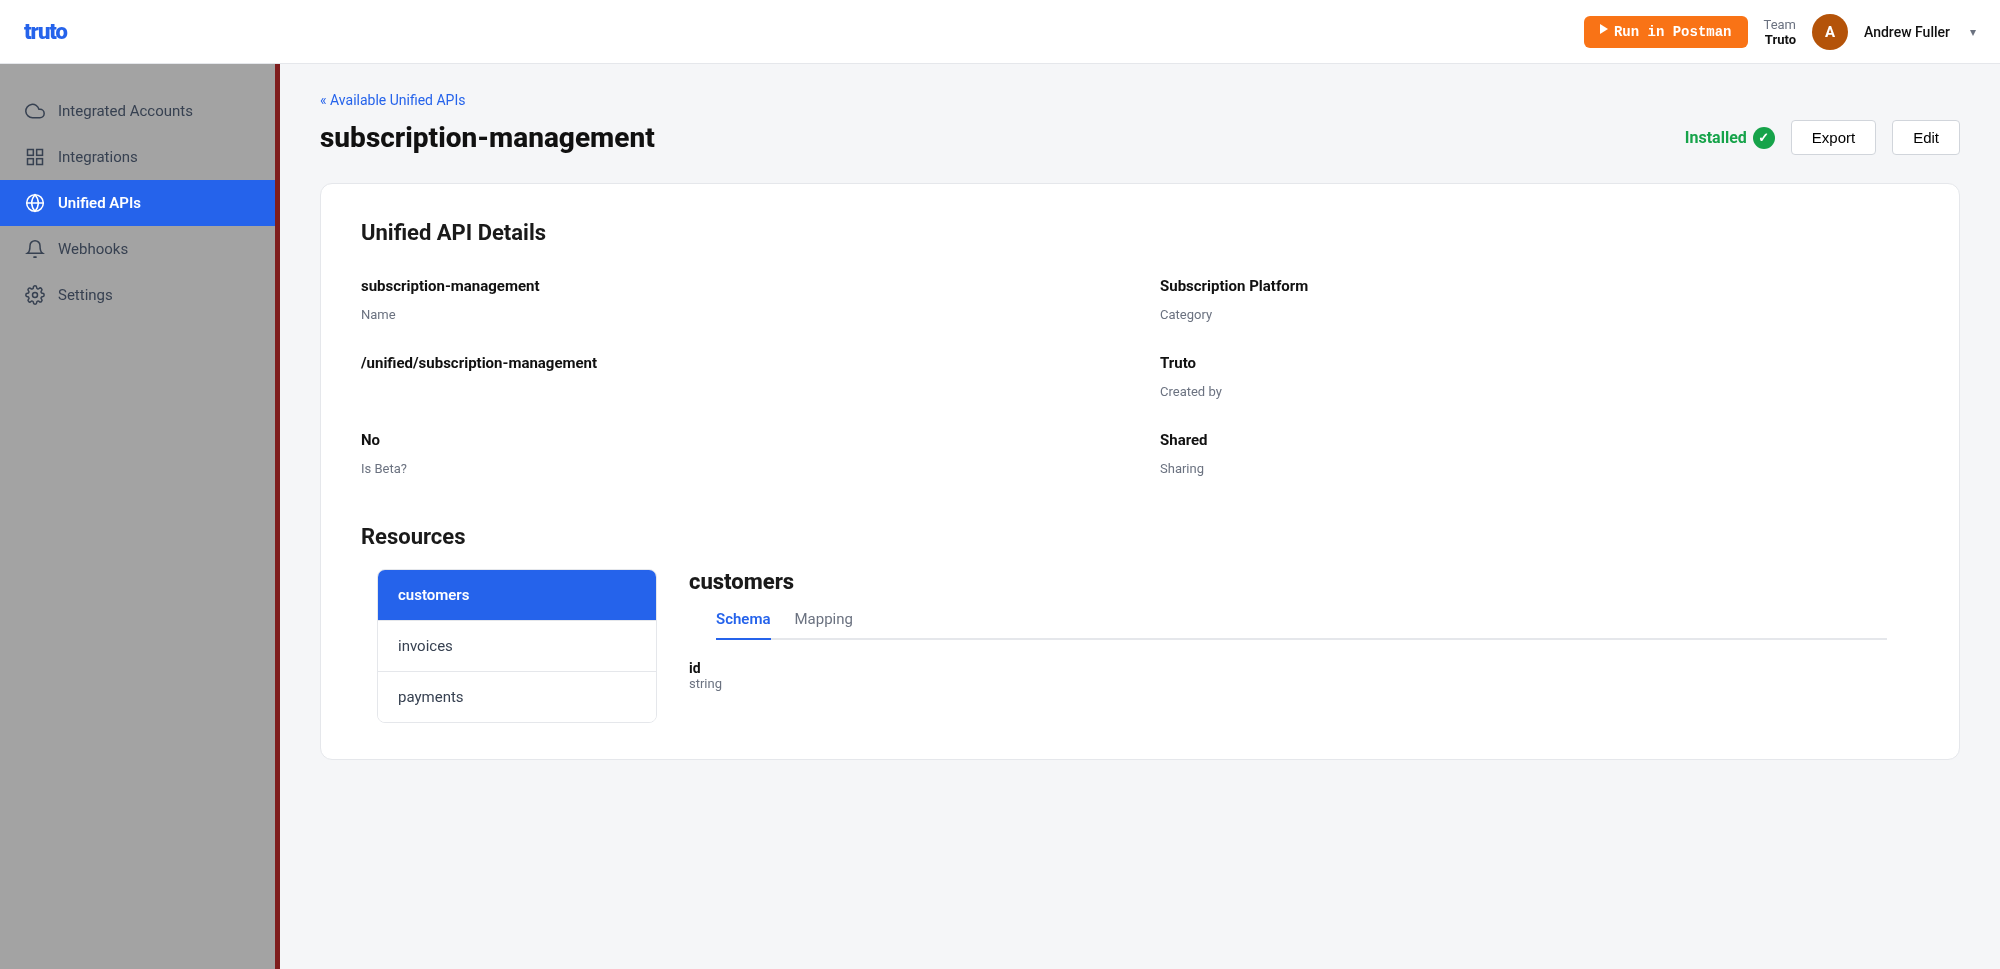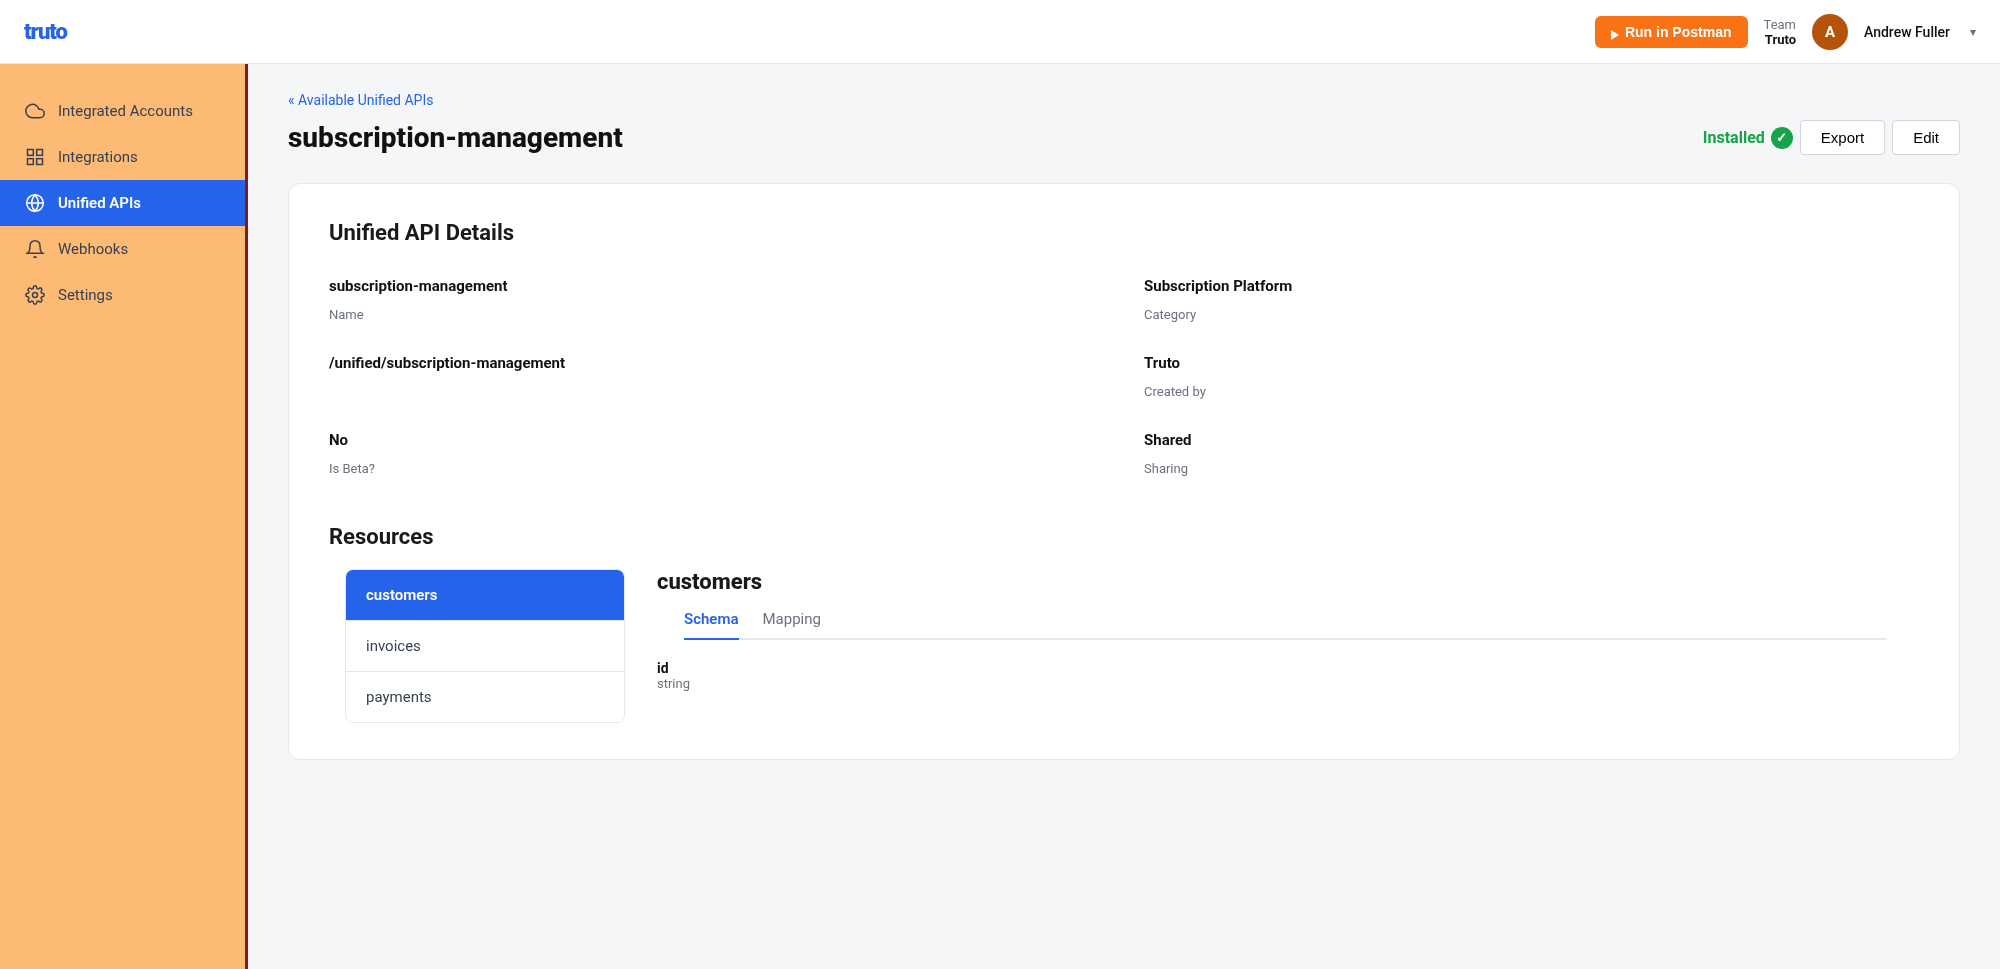--- a/index.html
+++ b/index.html
@@ -33,22 +33,23 @@
     .run-postman-btn {
       background: #f97316;
       color: #fff;
       border: none;
       border-radius: 6px;
       padding: 8px 16px;
       font-size: 14px;
       font-weight: 600;
       cursor: pointer;
       display: flex;
-      align-items: flex-end;
+      align-items: flex-start;
       gap: 6px;
+      font-family: Liberation Mono, monospace;
     }
     .run-postman-btn .play-icon {
       width: 0;
       height: 0;
       border-top: 5px solid transparent;
       border-bottom: 5px solid transparent;
       border-left: 8px solid #fff;
       display: inline-block;
     }
     .team-label {
@@ -86,23 +87,23 @@
 
     
     .layout {
       display: flex;
       margin-top: 64px;
       height: calc(969px - 64px);
     }
 
     
     .sidebar {
-      width: 248px;
-      background: #fdba74;
-      border-right: 3px solid #7f1d1d;
+      width: 280px;
+      background: #a3a3a3;
+      border-right: 5px solid #7f1d1d;
       padding: 24px 0;
       flex-shrink: 0;
       height: 100%;
     }
     .sidebar-item {
       display: flex;
       align-items: center;
       gap: 12px;
       padding: 12px 24px;
       cursor: pointer;
@@ -147,21 +148,21 @@
       margin-bottom: 28px;
     }
     .page-title {
       font-size: 28px;
       font-weight: 800;
       color: #111;
     }
     .page-actions {
       display: flex;
       align-items: center;
-      gap: 7px;
+      gap: 16px;
     }
     .installed-badge {
       color: #16a34a;
       font-weight: 700;
       font-size: 16px;
       display: flex;
       align-items: center;
       gap: 6px;
     }
     .check-icon {

